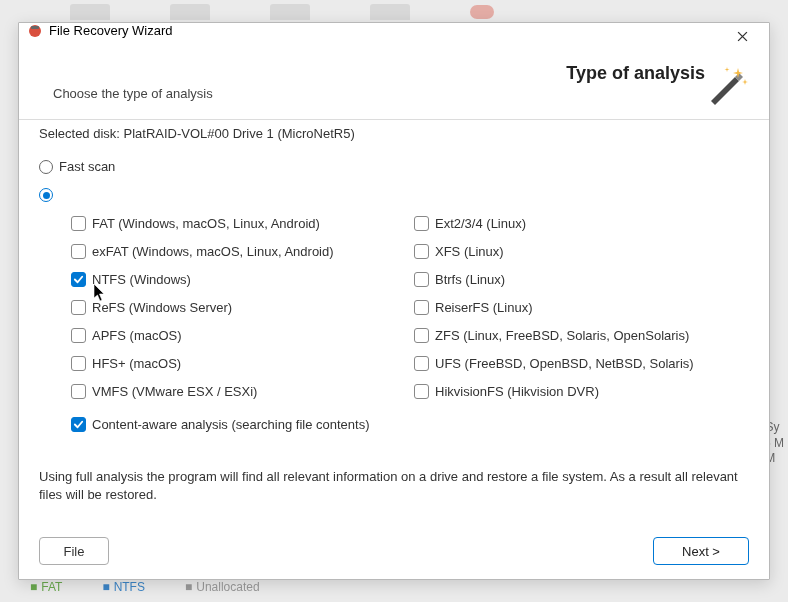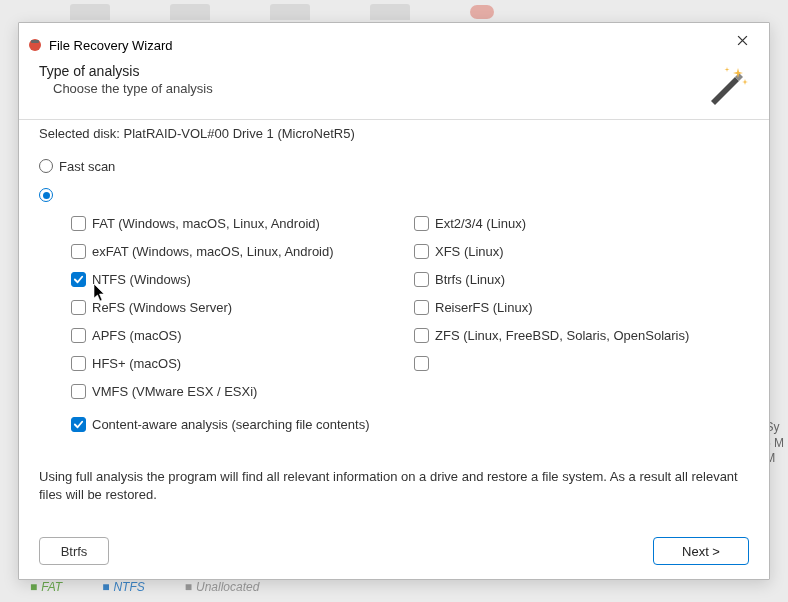--- a/index.html
+++ b/index.html
@@ -3,54 +3,54 @@
   <meta charset="utf-8">
   <style>
     * { box-sizing: border-box; margin: 0; padding: 0; }
     body { font-family: "Segoe UI", Tahoma, sans-serif; font-size: 13px; color: #333; background: #ebebeb; width: 788px; height: 602px; overflow: hidden; position: relative; }
     .bg-hint { position: absolute; top: 0; left: 0; right: 0; height: 24px; display: flex; gap: 60px; padding-left: 70px; align-items: center; opacity: 0.4; }
     .bg-hint-item { width: 40px; height: 16px; background: #bcbcbc; border-radius: 3px 3px 0 0; }
     .bg-hint-item.red { background: #d94f3e; border-radius: 8px; width: 24px; height: 14px; }
     .bg-side { position: absolute; right: 4px; top: 420px; color: #666; font-size: 12px; line-height: 1.3; }
     .bg-side .sy::before { content: "•"; margin-right: 4px; }
     .dialog { position: absolute; top: 22px; left: 18px; width: 752px; height: 558px; background: #ffffff; border: 1px solid #b8b8b8; border-radius: 1px; box-shadow: 0 4px 16px rgba(0,0,0,0.15); display: flex; flex-direction: column; }
-    .titlebar { height: 30px; display: flex; align-items: flex-end; padding: 0 8px; }
+    .titlebar { height: 30px; display: flex; align-items: flex-start; padding: 0 8px; }
     .app-icon { width: 16px; height: 16px; margin-right: 6px; display: inline-flex; align-items: center; justify-content: center; }
     .titlebar-title { flex: 1; font-size: 13px; color: #000; }
     .close-btn { width: 38px; height: 26px; display: flex; align-items: center; justify-content: center; cursor: pointer; }
     .close-btn svg { width: 11px; height: 11px; }
     .separator-line { height: 1px; background: #dcdcdc; margin: 0; }
     .header { padding: 10px 20px 12px 20px; display: flex; align-items: flex-start; }
     .header-text { flex: 1; }
-    .header-title { font-size: 14px; font-weight: 400; color: #222; margin-bottom: 2px; }
+    .header-title { font-size: 18px; font-weight: 700; color: #222; margin-bottom: 2px; text-align: right; }
     .header-subtitle { font-size: 13px; color: #444; padding-left: 14px; }
     .wizard-icon { width: 44px; height: 44px; }
     .body { flex: 1; padding: 6px 12px 8px 20px; }
     .selected-disk { font-size: 13px; color: #333; margin-bottom: 18px; }
-    .radio-row { display: flex; margin-bottom: 14px; cursor: pointer; }
+    .radio-row { display: flex; align-items: center; margin-bottom: 14px; cursor: pointer; }
     .radio { width: 14px; height: 14px; border: 1.5px solid #666; border-radius: 50%; margin-right: 6px; display: inline-flex; align-items: center; justify-content: center; flex-shrink: 0; }
     .radio.selected { border-color: #0078d4; }
     .radio.selected::after { content: ""; width: 7px; height: 7px; background: #0078d4; border-radius: 50%; }
     .fs-grid { display: flex; margin-left: 32px; margin-top: 2px; margin-bottom: 18px; }
     .fs-col { flex: 1; display: flex; flex-direction: column; gap: 13px; }
     .check-row { display: flex; align-items: center; cursor: pointer; }
     .checkbox { width: 15px; height: 15px; border: 1.5px solid #888; border-radius: 3px; margin-right: 6px; display: inline-flex; align-items: center; justify-content: center; flex-shrink: 0; background: #fff; }
     .checkbox.checked { background: #0078d4; border-color: #0078d4; }
     .checkbox.checked svg { width: 11px; height: 11px; }
     .check-label { font-size: 13px; color: #333; }
     .content-aware { margin-left: 32px; margin-bottom: 36px; }
     .note { font-size: 13px; color: #333; line-height: 1.35; }
     .footer { padding: 12px 20px 14px 20px; display: flex; align-items: center; border-top: 0; }
     .btn { height: 28px; padding: 0 20px; background: #fff; border: 1px solid #adadad; border-radius: 4px; font-size: 13px; color: #333; cursor: pointer; display: inline-flex; align-items: center; justify-content: center; min-width: 70px; }
     .btn.primary { border-color: #0078d4; color: #222; min-width: 96px; }
     .footer-spacer { flex: 1; }
     .footer-right { display: flex; gap: 30px; margin-left: 21px; }
     .cursor { position: absolute; top: 284px; left: 94px; pointer-events: none; }
     .cursor svg { width: 13px; height: 18px; }
-    .bg-legend { position: absolute; bottom: 8px; left: 30px; display: flex; gap: 40px; color: #888; font-size: 12px; font-style: italic; }
+    .bg-legend { position: absolute; bottom: 8px; left: 30px; display: flex; gap: 40px; color: #888; font-size: 12px; }
     .bg-legend span::before { content: "■"; margin-right: 4px; }
   </style>
 </head>
 <body>
 
 <div class="bg-hint">
   <div class="bg-hint-item"></div>
   <div class="bg-hint-item"></div>
   <div class="bg-hint-item"></div>
   <div class="bg-hint-item"></div>
@@ -166,41 +166,46 @@
           <div class="check-row">
             <span class="checkbox"></span>
             <span class="check-label">ReiserFS (Linux)</span>
           </div>
           <div class="check-row">
             <span class="checkbox"></span>
             <span class="check-label">ZFS (Linux, FreeBSD, Solaris, OpenSolaris)</span>
           </div>
           <div class="check-row">
             <span class="checkbox"></span>
+            <span class="check-label">UFS (FreeBSD, OpenBSD, NetBSD, Solaris)</span>
+          </div>
+          <div class="check-row">
+            <span class="checkbox"></span>
+            <span class="check-label">HikvisionFS (Hikvision DVR)</span>
           </div>
         </div>
     </div>
 
     <div class="content-aware">
       <div class="check-row">
         <span class="checkbox checked">
           <svg viewBox="0 0 12 12">
               <path d="M2 6 L5 9 L10 3" stroke="#fff" stroke-width="2" fill="none" stroke-linecap="round" stroke-linejoin="round"></path>
             </svg>
         </span>
         <span class="check-label">Content-aware analysis (searching file contents)</span>
       </div>
     </div>
 
     <div class="note">Using full analysis the program will find all relevant information on a drive and restore a file system. As a result all relevant files will be restored.</div>
 
   </div>
 
   <div class="footer">
-    <button class="btn">Btrfs</button>
+    <button class="btn">File</button>
     <div class="footer-spacer"></div>
     <div class="footer-right">
       <button class="btn primary">Next &gt;</button>
     </div>
   </div>
 
 </div>
 
 <div class="cursor">
   <svg viewBox="0 0 13 18">

